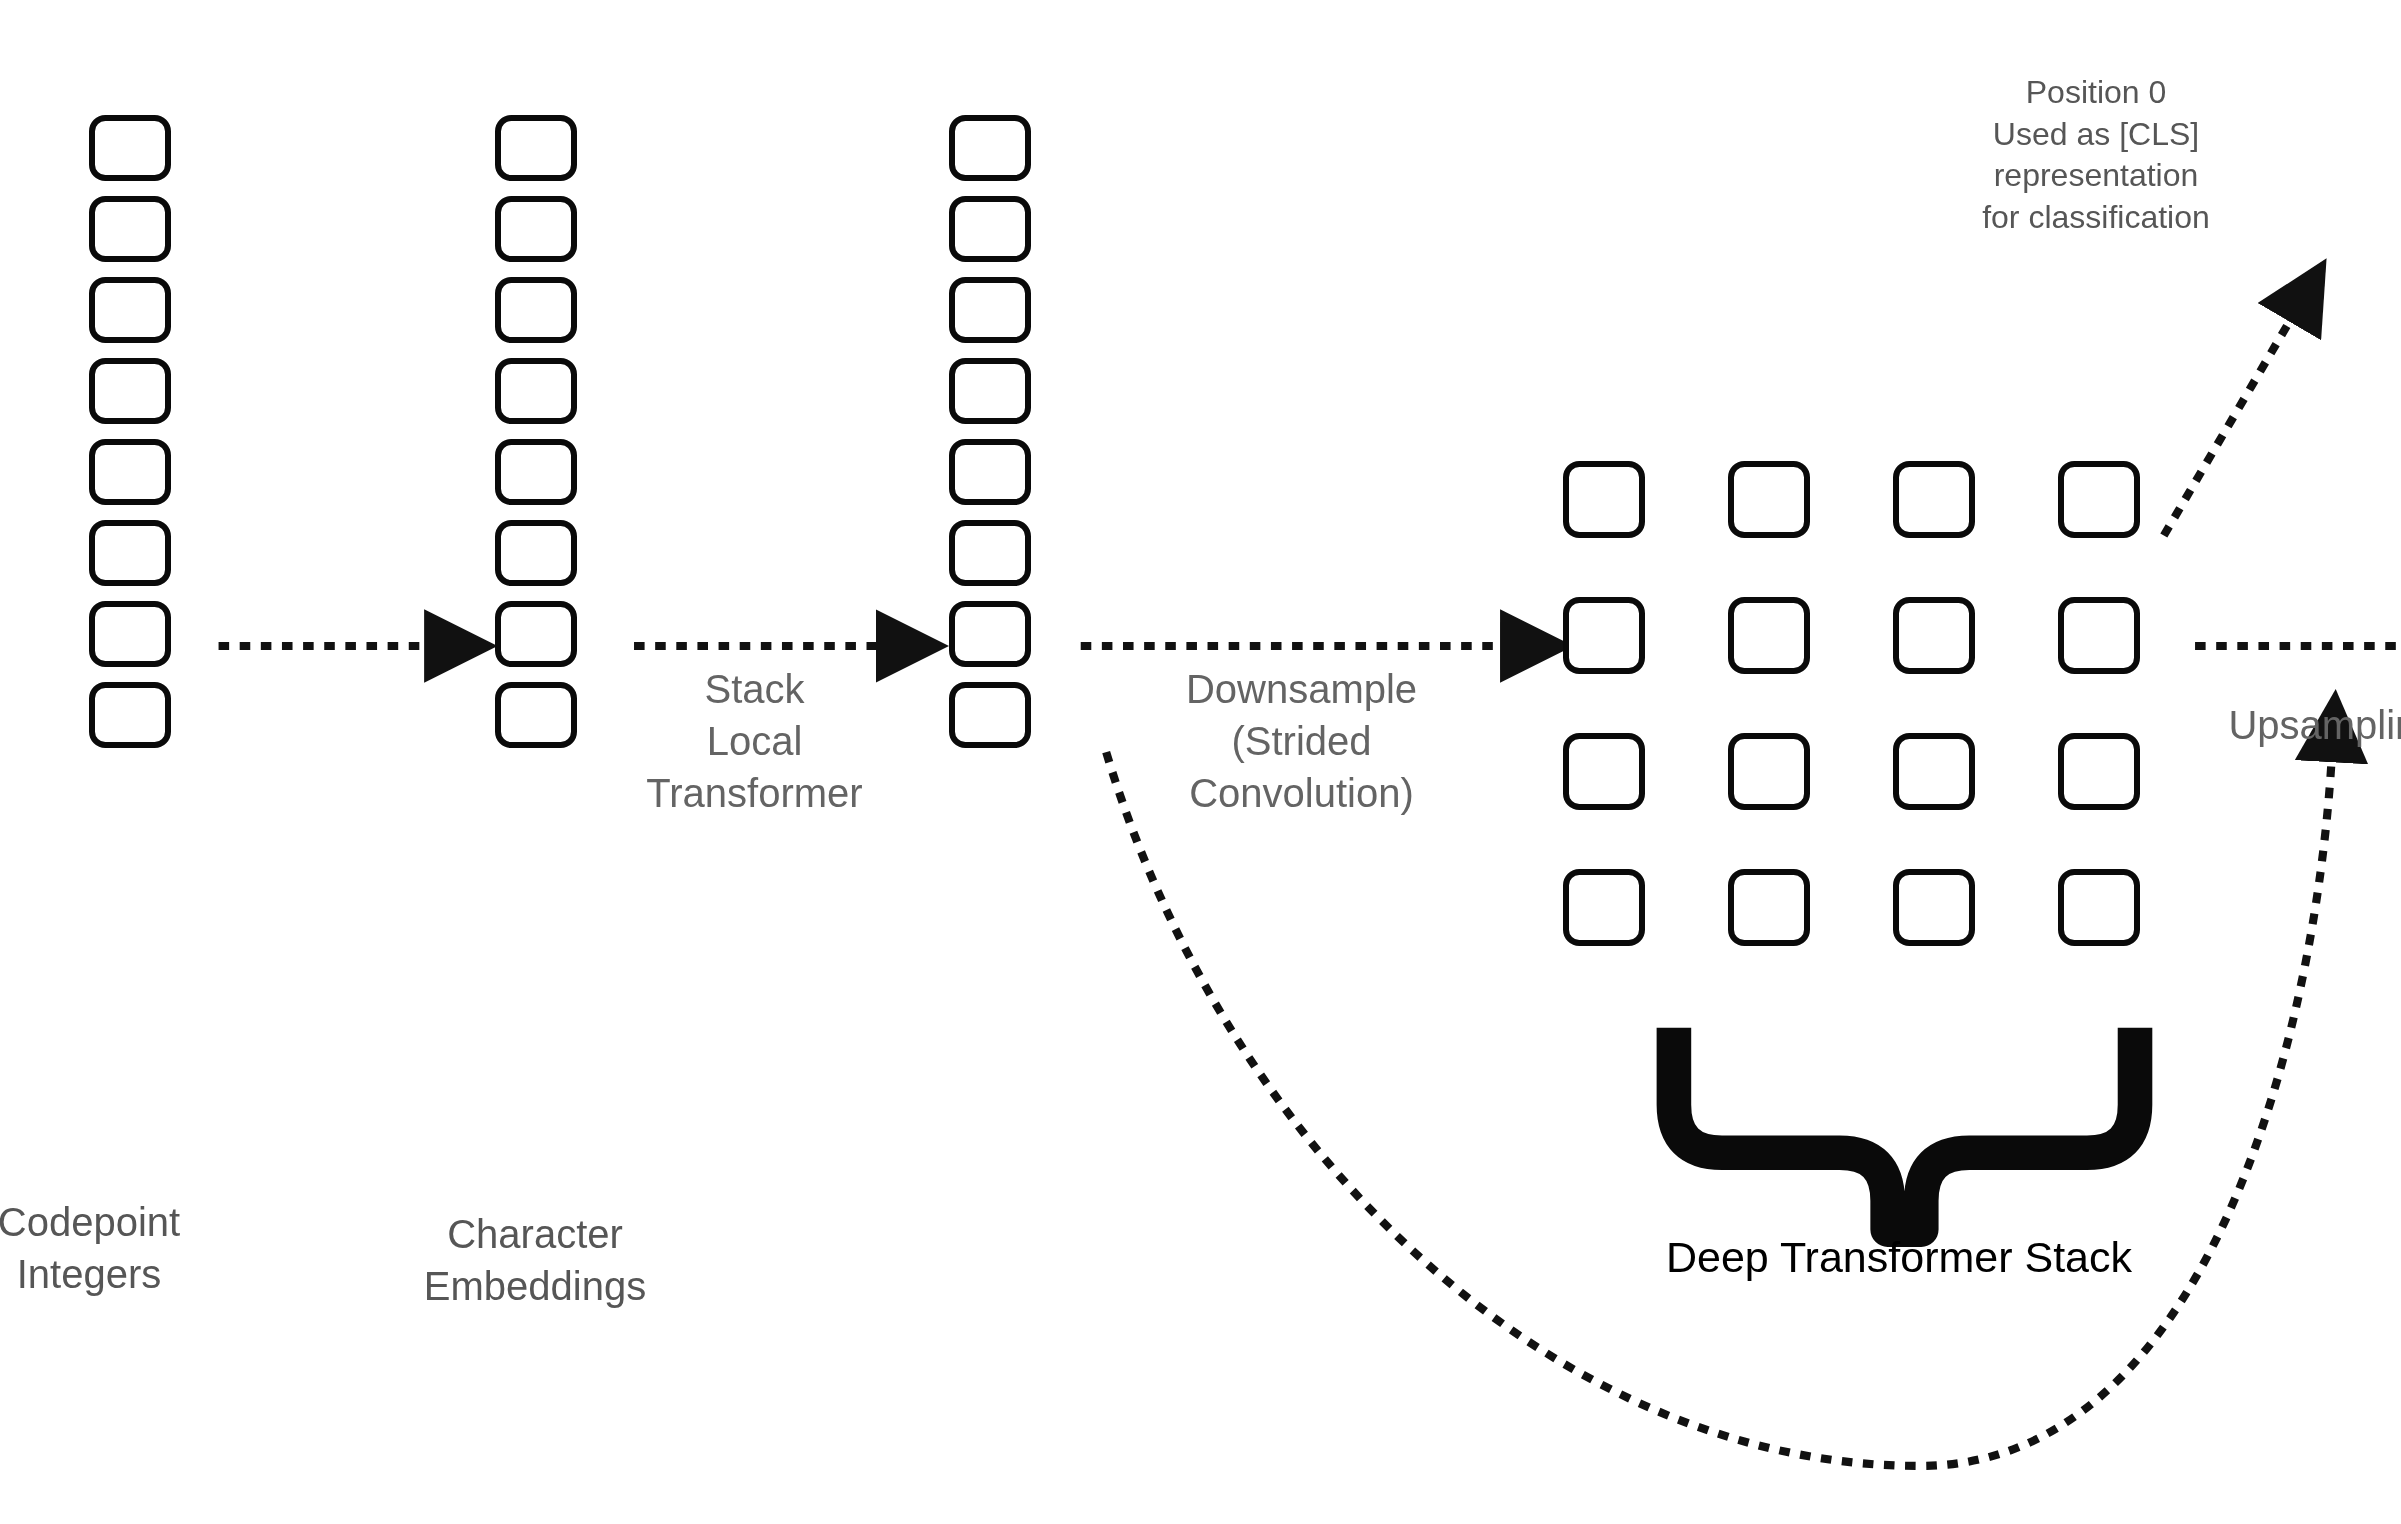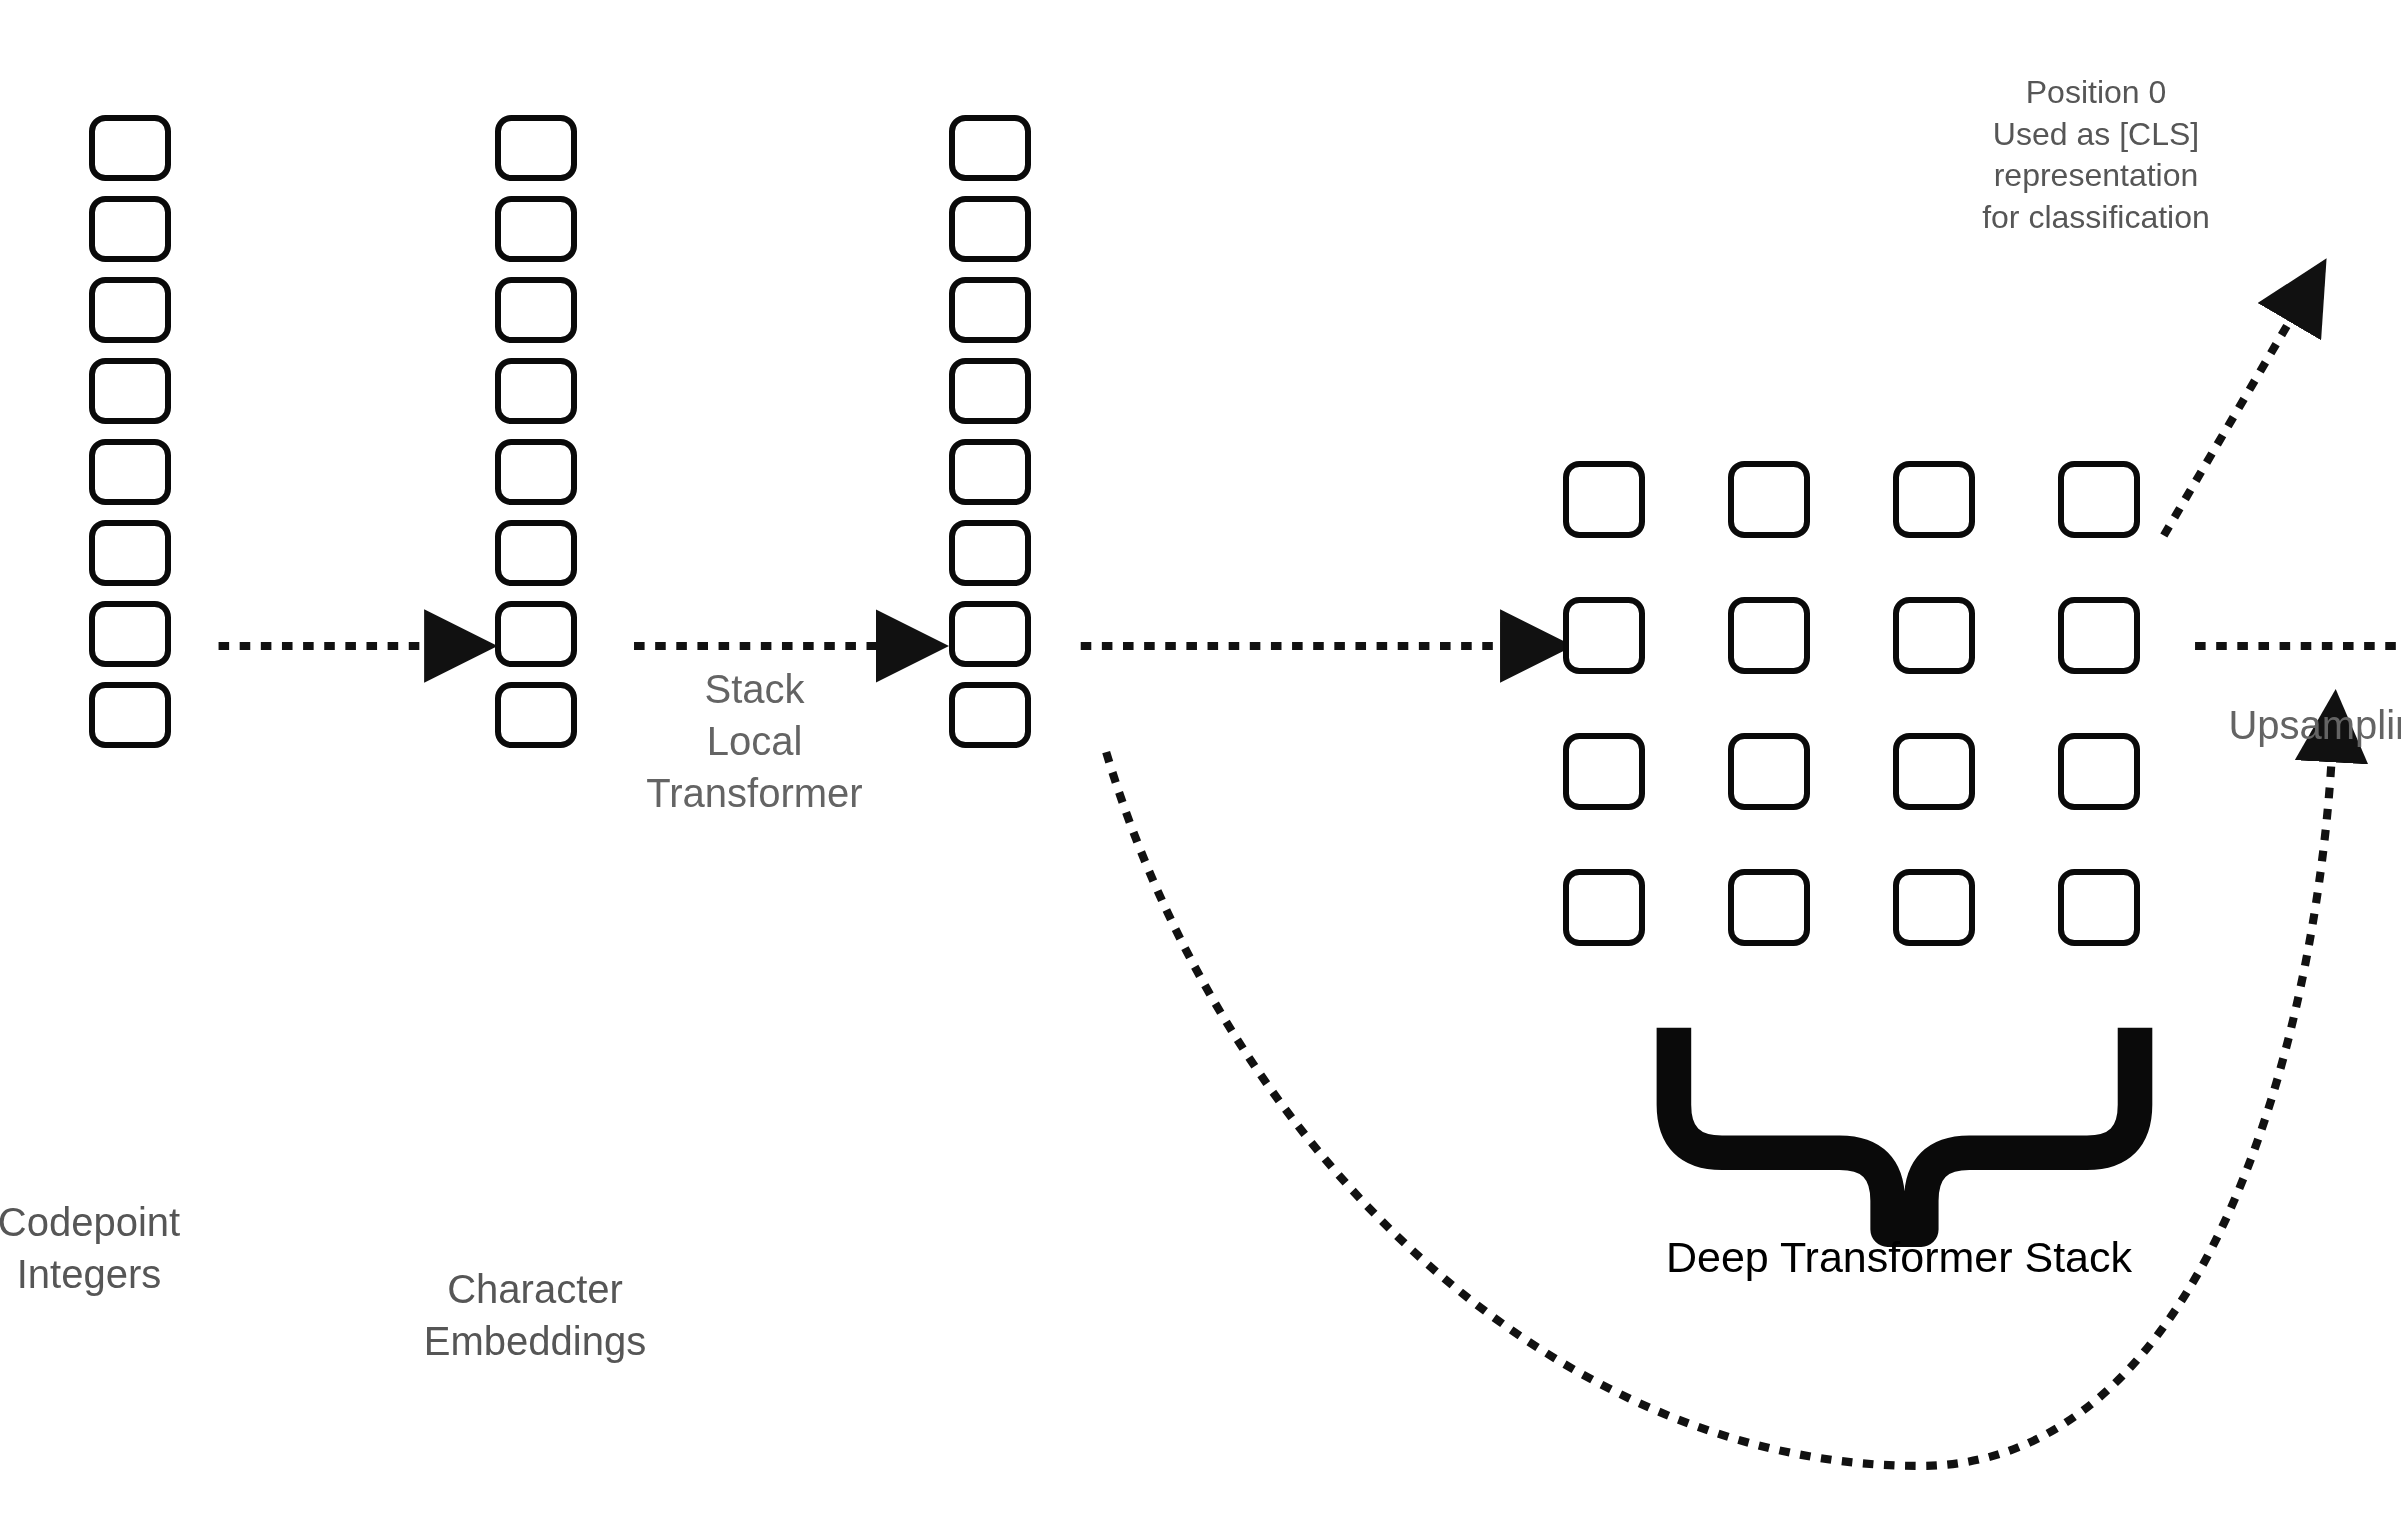--- a/index.html
+++ b/index.html
@@ -128,21 +128,21 @@
   <div class="col" style="left:495px; top:115px; gap:15px;">
     <div class="cell" style="width:82px;height:66px;"></div>
     <div class="cell" style="width:82px;height:66px;"></div>
     <div class="cell" style="width:82px;height:66px;"></div>
     <div class="cell" style="width:82px;height:66px;"></div>
     <div class="cell" style="width:82px;height:66px;"></div>
     <div class="cell" style="width:82px;height:66px;"></div>
     <div class="cell" style="width:82px;height:66px;"></div>
     <div class="cell" style="width:82px;height:66px;"></div>
   </div>
-  <div class="caption" style="left:391px; top:1263px; width:288px;">Character
+  <div class="caption" style="left:391px; top:1208px; width:288px;">Character
 Embeddings</div>
 
   <div class="col" style="left:949px; top:115px; gap:15px;">
     <div class="cell" style="width:82px;height:66px;"></div>
     <div class="cell" style="width:82px;height:66px;"></div>
     <div class="cell" style="width:82px;height:66px;"></div>
     <div class="cell" style="width:82px;height:66px;"></div>
     <div class="cell" style="width:82px;height:66px;"></div>
     <div class="cell" style="width:82px;height:66px;"></div>
     <div class="cell" style="width:82px;height:66px;"></div>
@@ -169,20 +169,23 @@
     <div class="cell" style="width:82px;height:77px;"></div>
     <div class="cell" style="width:82px;height:77px;"></div>
   </div>
   <div class="stack-caption" style="left:1611px; top:1230px; width:576px;">Deep Transformer Stack</div>
 
 
   <div class="arrow-label" style="left:620px; top:663px; width:269px;">Stack
 Local
 Transformer</div>
 
+  <div class="arrow-label" style="left:1114px; top:663px; width:375px;">Downsample
+(Strided
+Convolution)</div>
 
   <div class="arrow-label" style="left:2166px; top:699px; width:336px;">Upsampling</div>
 
   <div class="annot" style="left:1904px; top:72px; width:384px;">Position 0
 Used as [CLS]
 representation
 for classification</div>
 
 </div>
 

